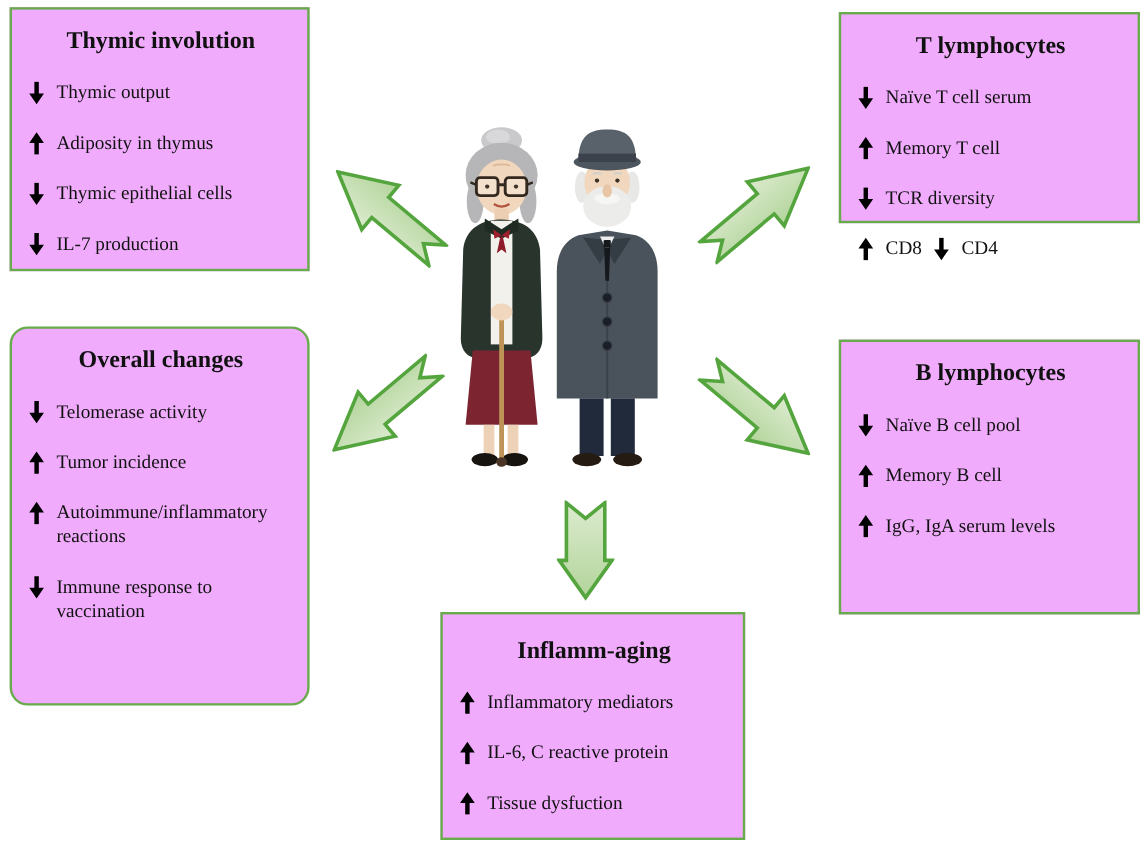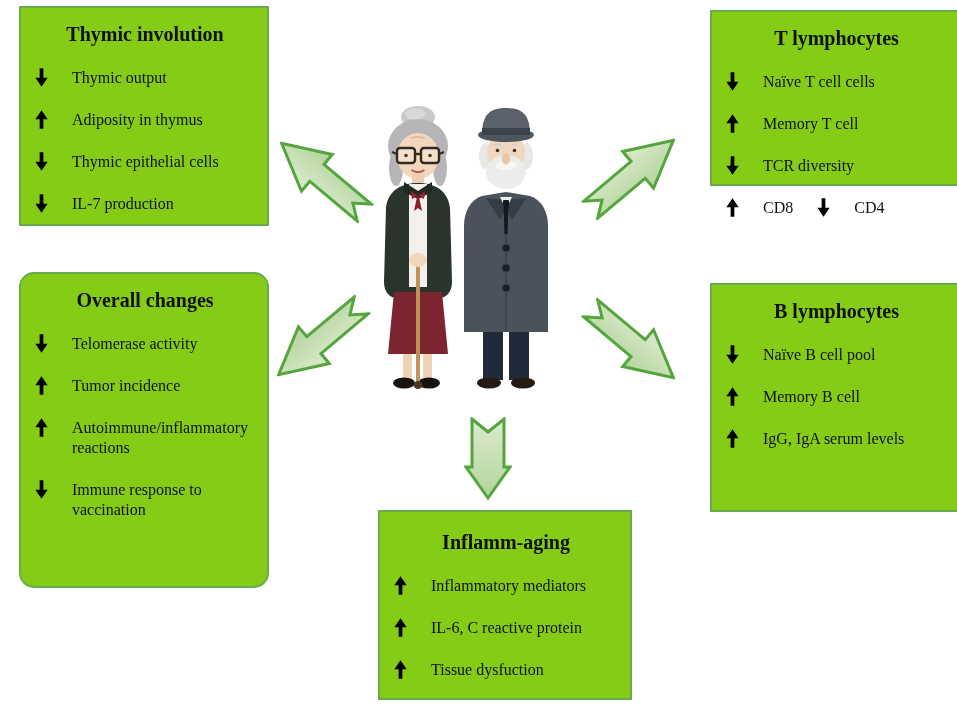--- a/index.html
+++ b/index.html
@@ -15,36 +15,35 @@
     width:957px;height:706px;
     background:var(--bg);
     font-family:"Liberation Serif","DejaVu Serif",serif;
     color:var(--text-color);
     overflow:hidden;
     margin:0 auto;
   }
   .box{
     position:absolute;
     border:2px solid var(--green-border);
-    background:#84cc16;
+    background:#f0abfc;
     box-sizing:border-box;
     padding:10px 12px 0 14px;
-    margin-left:11px;
   }
   .box-title{
     text-align:center;
     font-weight:bold;
     font-size:20px;
     line-height:24px;
     margin:4px 0 22px 0;
   }
   .item{
     display:flex;
     align-items:flex-start;
-    gap:24px;
+    gap:10px;
     font-size:16px;
     line-height:20px;
     margin-bottom:22px;
   }
   .item-arrow{
     width:13px;height:19px;
     flex:0 0 13px;
     margin-top:0px;
   }
   .item-text{display:inline-block;}
@@ -135,21 +134,21 @@
       </div>
   </div>
 
   <div class="box" id="box-t">
     <div class="box-title">T lymphocytes</div>
     <div class="box-items">
         <div class="item">
           <svg viewBox="0 0 14 20" class="item-arrow">
             <path d="M7 20 L13.6 10.4 L9 10.4 L9 0 L5 0 L5 10.4 L0.4 10.4 Z" fill="var(--item-arrow)"></path>
           </svg>
-          <span class="item-text">Naïve T cell cells</span>
+          <span class="item-text">Naïve T cell serum</span>
         </div>
         <div class="item">
           <svg viewBox="0 0 14 20" class="item-arrow">
             <path d="M7 0 L13.6 9.6 L9 9.6 L9 20 L5 20 L5 9.6 L0.4 9.6 Z" fill="var(--item-arrow)"></path>
           </svg>
           <span class="item-text">Memory T cell</span>
         </div>
         <div class="item">
           <svg viewBox="0 0 14 20" class="item-arrow">
             <path d="M7 20 L13.6 10.4 L9 10.4 L9 0 L5 0 L5 10.4 L0.4 10.4 Z" fill="var(--item-arrow)"></path>

